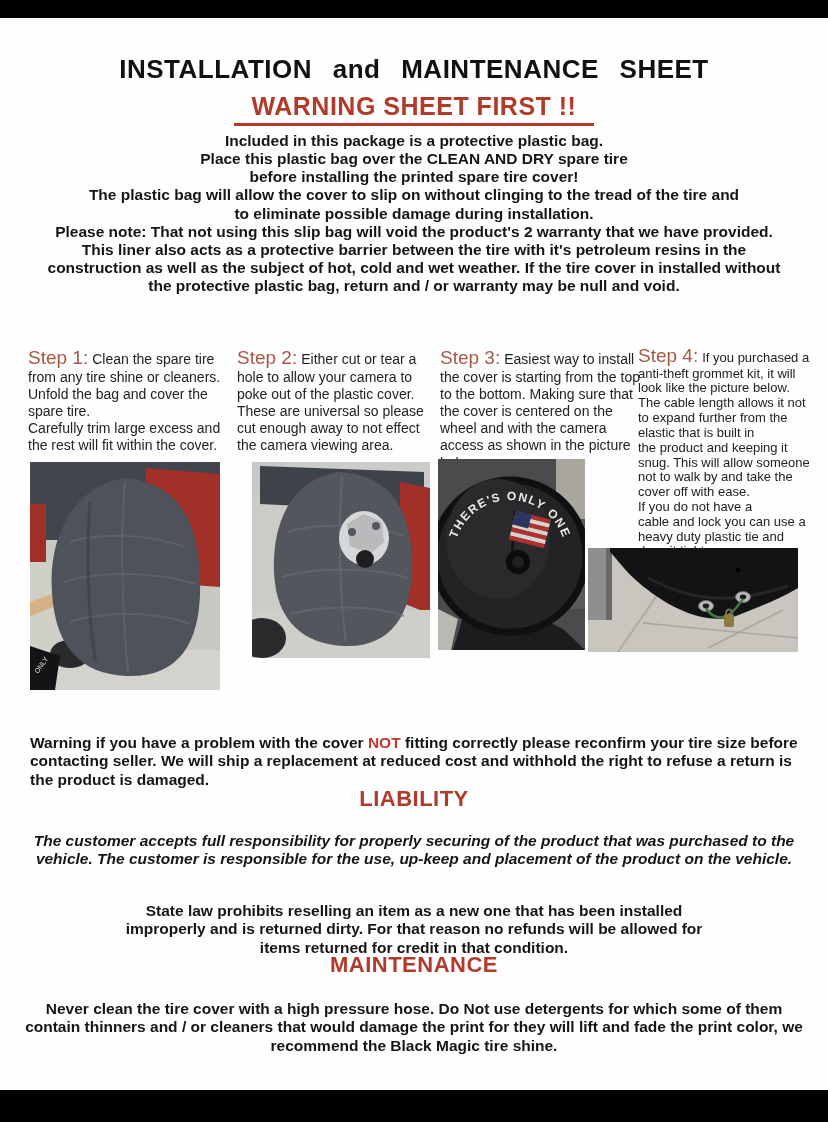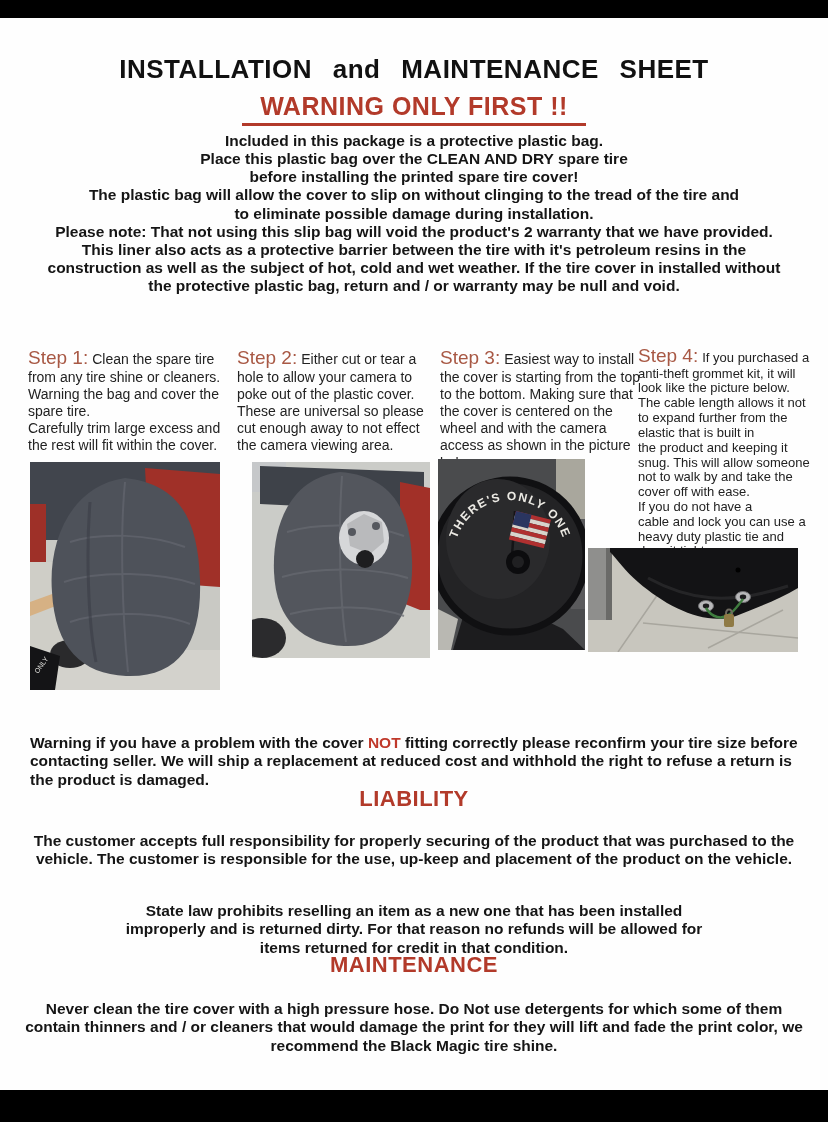--- a/index.html
+++ b/index.html
@@ -43,48 +43,48 @@
   .sec-head{
     position:absolute;left:0;width:828px;text-align:center;
     font-size:22px;font-weight:bold;color:#b23a2a;letter-spacing:.5px;
   }
   .liab-head{top:786px;}
   .maint-head{top:952px;}
   .cpara{
     position:absolute;text-align:center;font-size:15.5px;font-weight:bold;
     color:#151515;line-height:1.2;
   }
-  .liab1{top:816px;left:14px;width:800px;}
+  .liab1{top:816px;left:14px;width:800px;font-style:italic;}
   .liab2{top:886px;left:104px;width:620px;}
   .maint{top:984px;left:24px;width:780px;}
 </style>
 </head>
 <body>
 
 <div class="sheet">
   <div class="bar top"></div>
 
   <div class="title">INSTALLATION and MAINTENANCE SHEET</div>
 
   <div class="warn-head-wrap">
-    <span class="warn-head">WARNING ONLY FIRST !!</span>
+    <span class="warn-head">WARNING SHEET FIRST !!</span>
   </div>
 
   <div class="intro">Included in this package is a protective plastic bag.
 Place this plastic bag over the CLEAN AND DRY spare tire
 before installing the printed spare tire cover!
 The plastic bag will allow the cover to slip on without clinging to the tread of the tire and
 to eliminate possible damage during installation.
 Please note: That not using this slip bag will void the product's 2 warranty that we have provided.
 This liner also acts as a protective barrier between the tire with it's petroleum resins in the
 construction as well as the subject of hot, cold and wet weather.  If the tire cover in installed without
 the protective plastic bag, return and / or warranty may be null and void.</div>
 
   <p class="step step1"><span class="lbl">Step 1:</span><span class="txt">Clean the spare tire from any tire shine or cleaners.
- Warning the bag and cover the spare tire.
+ Unfold the bag and cover the spare tire.
 Carefully trim large excess and the rest will fit within the cover.</span></p>
   <p class="step step2"><span class="lbl">Step 2:</span><span class="txt">Either cut or tear a hole to allow your camera to poke out of the plastic cover. These are universal so please cut enough away to not effect the camera viewing area.</span></p>
   <p class="step step3"><span class="lbl">Step 3:</span><span class="txt">Easiest way to install the cover is starting from the top to the bottom. Making sure that the cover is centered on the wheel and with the camera access as shown in the picture below.</span></p>
   <p class="step step4"><span class="lbl">Step 4:</span><span class="txt">If you purchased a anti-theft grommet kit, it will look like the picture below. The cable length allows it not to expand further from the elastic that is built in
 the product and keeping it snug. This will allow someone not to walk by and take the cover off with ease.
 If you do not have a
 cable and lock you can use a heavy duty plastic tie and draw it tight.</span></p>
 
   <svg class="photo p1" width="190" height="228" viewBox="0 0 190 228">
     <rect x="0" y="0" width="190" height="228" fill="#c9c9c4"></rect>

